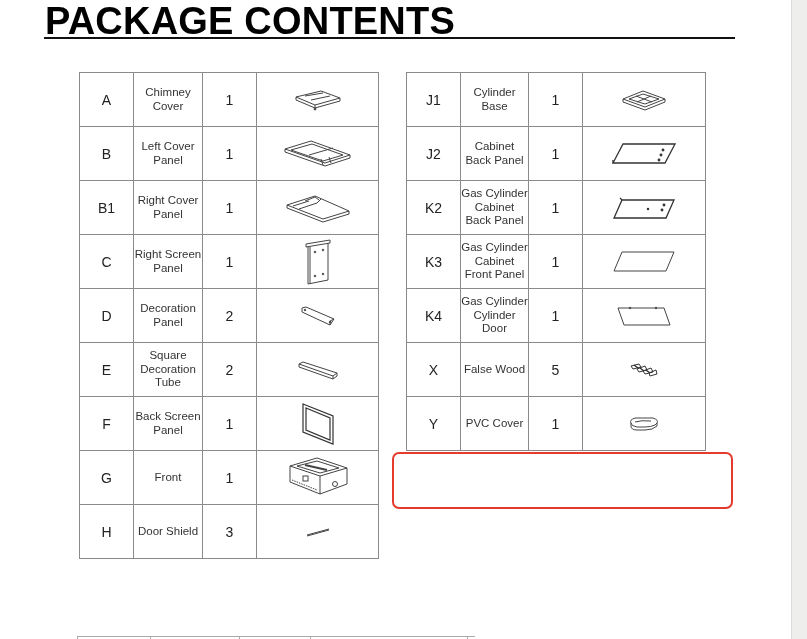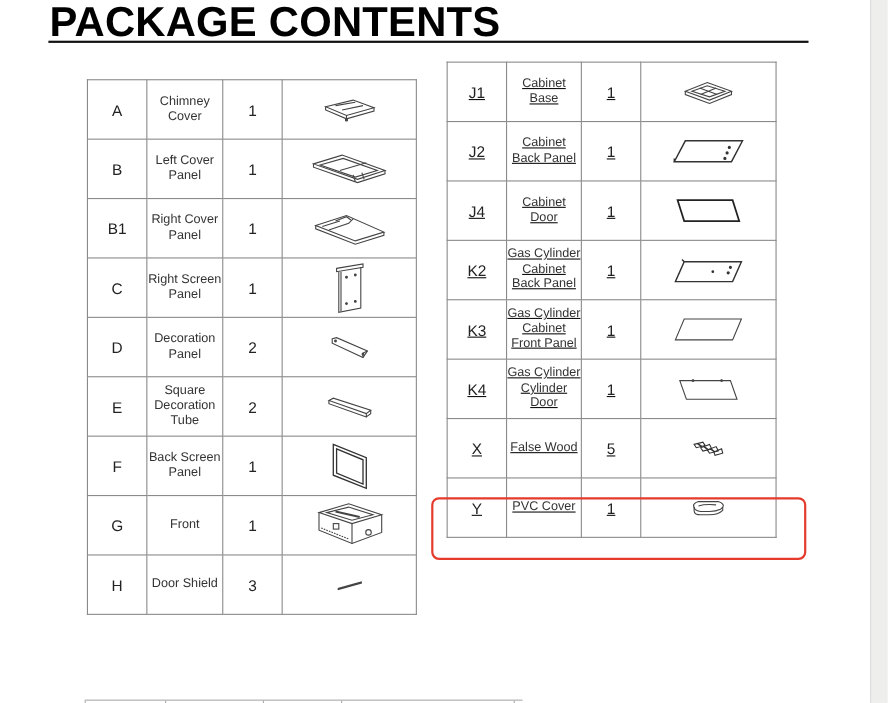--- a/index.html
+++ b/index.html
@@ -22,21 +22,21 @@
     }
     table.parts td {
       border: 1px solid #8a8a8a; height: 53px; padding: 0;
       text-align: center; vertical-align: middle;
     }
     td.code { font-size: 14px; color: #222; }
     td.name { font-size: 11.5px; line-height: 13.5px; color: #333; overflow: hidden; }
     td.qty  { font-size: 14px; color: #222; }
     td.pic svg { display: block; margin: 0 auto; }
     #left-table { left: 79px; top: 72px; }
-    #right-table { left: 406px; top: 56px; text-decoration: underline; }
+    #right-table { left: 406px; top: 72px; }
     .highlight {
       position: absolute; left: 392px; top: 452px; width: 341px; height: 57px;
       border: 2.5px solid #e53b2c; border-radius: 7px; box-sizing: border-box;
       pointer-events: none;
     }
     .next-table-stub {
       position: absolute; left: 77px; top: 636px; height: 6px; width: 398px;
       border-top: 1px solid #aaa; display: flex;
     }
     .next-table-stub span { border-left: 1px solid #aaa; height: 6px; }
@@ -184,21 +184,21 @@
 <table id="right-table" class="parts">
   <colgroup>
       <col style="width:54px">
       <col style="width:68px">
       <col style="width:54px">
       <col style="width:123px">
     </colgroup>
   <tbody>
     <tr>
       <td class="code">J1</td>
-      <td class="name">Cabinet Base</td>
+      <td class="name">Cylinder Base</td>
       <td class="qty">1</td>
       <td class="pic">
           <svg width="46" height="22" viewBox="0 0 46 22" fill="none" stroke="#444" stroke-width="1">
             <path d="M2 10 L22 2 L44 10 L24 18 Z"></path>
             <path d="M2 10 L2 13 L24 21 L44 13 L44 10"></path>
             <path d="M8 10 L22 5 L38 10 L24 15 Z"></path>
             <path d="M15 7 L31 13 M30 7 L16 13"></path>
           </svg>
         </td>
     </tr>
@@ -206,30 +206,20 @@
       <td class="code">J2</td>
       <td class="name">Cabinet Back Panel</td>
       <td class="qty">1</td>
       <td class="pic">
           <svg width="66" height="24" viewBox="0 0 66 24" fill="none" stroke="#333" stroke-width="1.3">
             <path d="M12 2 L64 2 L54 21 L2 21 Z"></path>
             <path d="M2 21 L2 18"></path>
             <circle cx="52" cy="8" r="0.8" fill="#444"></circle>
             <circle cx="50" cy="13" r="0.8" fill="#444"></circle>
             <circle cx="48" cy="18" r="0.8" fill="#444"></circle>
-          </svg>
-        </td>
-    </tr>
-    <tr>
-      <td class="code">J4</td>
-      <td class="name">Cabinet Door</td>
-      <td class="qty">1</td>
-      <td class="pic">
-          <svg width="60" height="24" viewBox="0 0 60 24" fill="none" stroke="#222" stroke-width="1.6">
-            <path d="M2 2 L52 2 L58 21 L8 21 Z"></path>
           </svg>
         </td>
     </tr>
     <tr>
       <td class="code">K2</td>
       <td class="name">Gas Cylinder Cabinet Back Panel</td>
       <td class="qty">1</td>
       <td class="pic">
           <svg width="64" height="24" viewBox="0 0 64 24" fill="none" stroke="#333" stroke-width="1.3">
             <path d="M10 4 L62 4 L54 22 L2 22 Z"></path>

